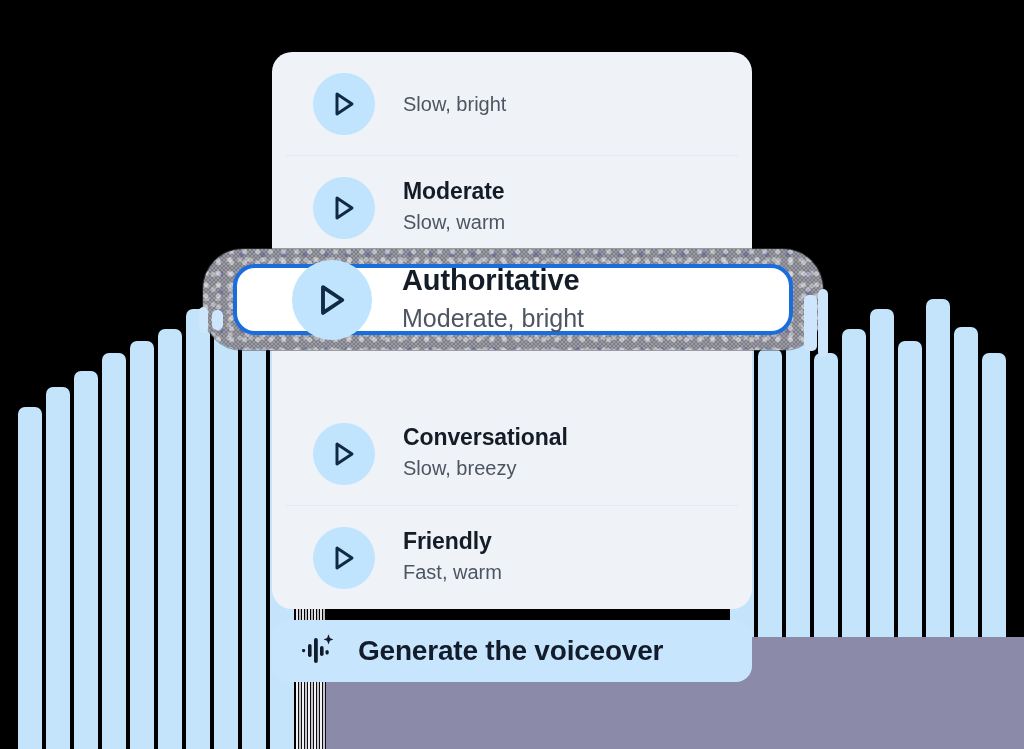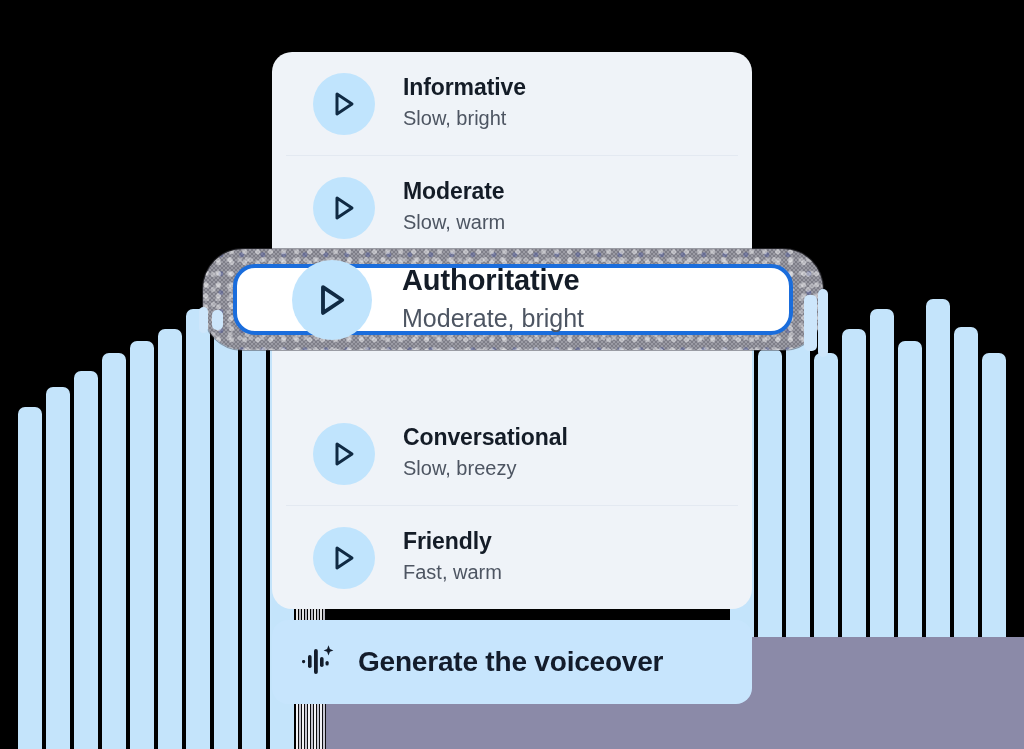--- a/index.html
+++ b/index.html
@@ -179,21 +179,21 @@
   .selected-card .option-text { margin-left: 30px; }
   .selected-card .option-title { font-size: 29px; }
   .selected-card .option-sub   { font-size: 25px; }
 
   
   .generate-btn {
     position: absolute;
     left: 272px;
     top: 620px;
     width: 480px;
-    height: 84px;
+    height: 62px;
     background: #c7e5fd;
     border-radius: 16px;
     display: flex;
     align-items: center;
     padding-left: 28px;
     box-sizing: border-box;
     border: none;
     cursor: pointer;
     font-family: "Liberation Sans", sans-serif;
   }
@@ -242,21 +242,20 @@
 
   <div class="list-card">
 
     <div class="option-row">
       <div class="play-circle">
         <svg width="26" height="28" viewBox="0 0 26 28" aria-hidden="true">
           <path d="M6 4 L21 14 L6 24 Z" fill="none" stroke="#102a43" stroke-width="3" stroke-linejoin="round"></path>
         </svg>
       </div>
       <div class="option-text">
-        <div class="option-title">Informative</div>
         <div class="option-sub">Slow, bright</div>
       </div>
     </div>
 
     <div class="option-divider"></div>
 
     <div class="option-row">
       <div class="play-circle">
         <svg width="26" height="28" viewBox="0 0 26 28" aria-hidden="true">
           <path d="M6 4 L21 14 L6 24 Z" fill="none" stroke="#102a43" stroke-width="3" stroke-linejoin="round"></path>

